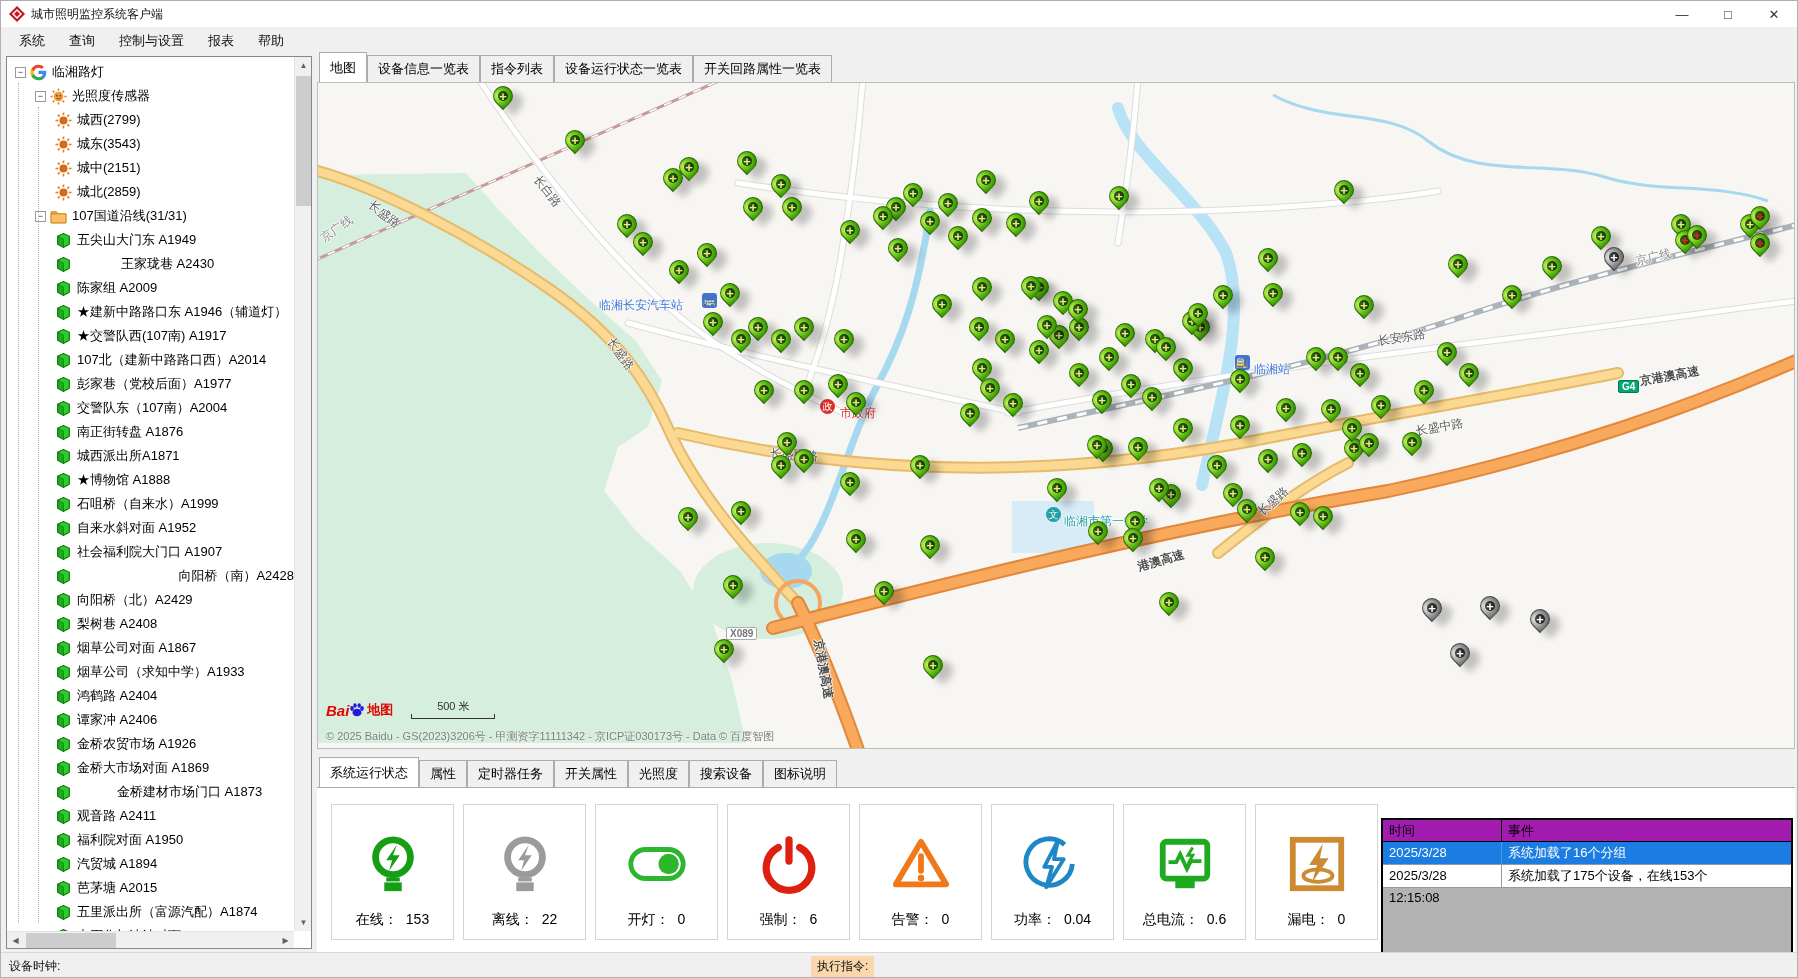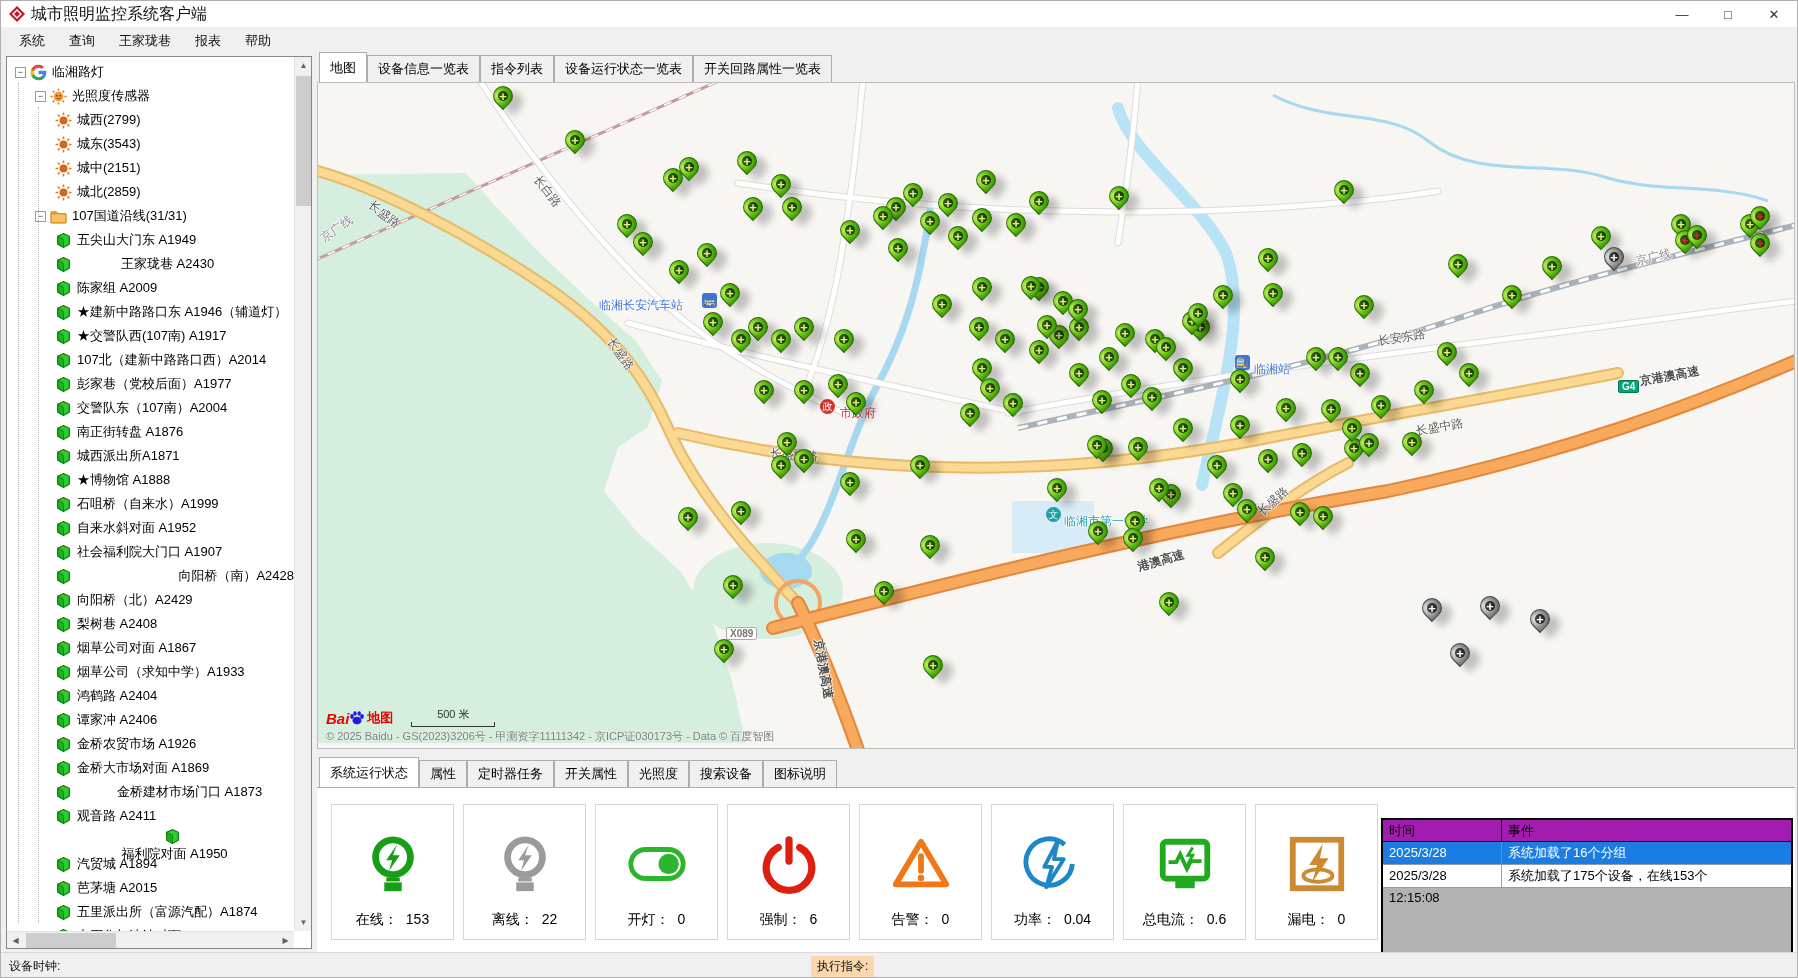--- a/index.html
+++ b/index.html
@@ -3,21 +3,21 @@
 <meta charset="utf-8">
 <style>
   * { box-sizing: border-box; margin:0; padding:0; }
   html,body { background:#e8e8e8; }
   body { font-family:"Liberation Sans", sans-serif; }
   .app { position:relative; width:1798px; height:978px; background:#f0f0f0; border:1px solid #b0b0b0; overflow:hidden; }
 
   
   .titlebar { position:absolute; left:0; top:0; width:100%; height:26px; background:#ffffff; display:flex; align-items:center; }
   .titlebar .logo { width:16px; height:16px; margin:0 6px 0 8px; }
-  .titlebar .title { font-size:16px; color:#111;text-align:center; }
+  .titlebar .title { font-size:12px; color:#111;text-align:center; }
   .win-btns { position:absolute; right:0; top:0; height:26px; display:flex; }
   .win-btn { width:46px; height:26px; display:flex; align-items:center; justify-content:center; font-size:13px; color:#333; cursor:pointer; }
 
   
   .menubar { position:absolute; left:0; top:26px; width:100%; height:27px; background:#f0f0f0; display:flex; align-items:center; padding-left:6px; }
   .menu-item { font-size:13px; color:#111; padding:4px 12px; cursor:pointer; }
 
   
   .main { position:absolute; left:0; top:53px; width:100%; height:900px; }
 
@@ -78,21 +78,21 @@
   .pin.gray .plus { color:#fff; }
   .pin.alarm .plus { color:#e42312; }
 
   .map-footer { position:absolute; left:8px; bottom:4px; z-index:20; }
   .footer-row1 { display:flex; align-items:flex-end; gap:18px; }
   .bd-logo { display:flex; align-items:center; font-weight:bold; font-size:15px; }
   .bd-logo .bai { color:#e10601; font-style:italic; }
   .bd-logo .ditu { color:#e10601; font-size:13px; margin-left:2px; }
   .scalebar { display:flex; flex-direction:column; align-items:center; font-size:11px; color:#333; }
   .scalebar .bar { width:84px; height:5px; border-left:1.5px solid #333; border-right:1.5px solid #333; border-bottom:1.5px solid #333; }
-  .attribution { font-size:11px; color:#7c7c7c; margin-top:2px; text-shadow:0 0 2px #fff; }
+  .attribution { font-size:11px; color:#7c7c7c; margin-top:10px; text-shadow:0 0 2px #fff; }
 
   
   .bottom { position:absolute; left:0; top:695px; width:1478px; height:205px; background:#f0f0f0; }
   .bottom .tabstrip { padding-top:0; margin-top:10px; height:28px; }
   .bottom-content { position:absolute; left:0; top:38px; right:0; bottom:0; background:#fff; border-top:1px solid #acacac; }
   .cards { position:absolute; left:14px; top:16px; display:flex; gap:9px; }
   .card { width:123px; height:136px; background:#fff; border:1px solid #d4d4d4; display:flex; flex-direction:column; align-items:center; justify-content:flex-end; padding-bottom:10px; }
   .card .cicon { width:62px; height:62px; margin-bottom:16px; }
   .card .cicon svg { width:100%; height:100%; display:block; }
   .card .clabel { font-size:14px; color:#000; display:flex; gap:8px; }
@@ -128,21 +128,21 @@
     <div class="win-btns">
       <div class="win-btn">—</div>
       <div class="win-btn">□</div>
       <div class="win-btn">✕</div>
     </div>
   </div>
 
   <div class="menubar" id="menubar">
       <span class="menu-item">系统</span>
       <span class="menu-item">查询</span>
-      <span class="menu-item">王家珑巷</span>
+      <span class="menu-item">控制与设置</span>
       <span class="menu-item">报表</span>
       <span class="menu-item">帮助</span>
     </div>
 
   <div class="main">
 
     <div class="tree-panel">
       <div class="tree-scroll" id="tree">
           <div class="tree-row" style="padding-left: 6px;">
             <span class="expander">−</span>
@@ -478,21 +478,21 @@
           </div>
           <div class="tree-row" style="padding-left: 46px;">
             <span class="ticon">
               <svg viewBox="0 0 16 16">
                 <path d="M2.5 4 L8 1.5 L13.5 4 L13.5 11.5 L8 14.5 L2.5 11.5 Z" fill="#2ecc2e" stroke="#0a6e0a" stroke-width="1"></path>
                 <path d="M2.5 4 L8 6.8 L8 14.5 L2.5 11.5 Z" fill="#1fae1f" stroke="#0a6e0a" stroke-width="0.6"></path>
               </svg>
             </span>
             <span>观音路 A2411</span>
           </div>
-          <div class="tree-row" style="padding-left: 46px; flex-direction: column;">
+          <div class="tree-row" style="padding-left: 46px;">
             <span class="ticon">
               <svg viewBox="0 0 16 16">
                 <path d="M2.5 4 L8 1.5 L13.5 4 L13.5 11.5 L8 14.5 L2.5 11.5 Z" fill="#2ecc2e" stroke="#0a6e0a" stroke-width="1"></path>
                 <path d="M2.5 4 L8 6.8 L8 14.5 L2.5 11.5 Z" fill="#1fae1f" stroke="#0a6e0a" stroke-width="0.6"></path>
               </svg>
             </span>
             <span>福利院对面 A1950</span>
           </div>
           <div class="tree-row" style="padding-left: 46px;">
             <span class="ticon">

